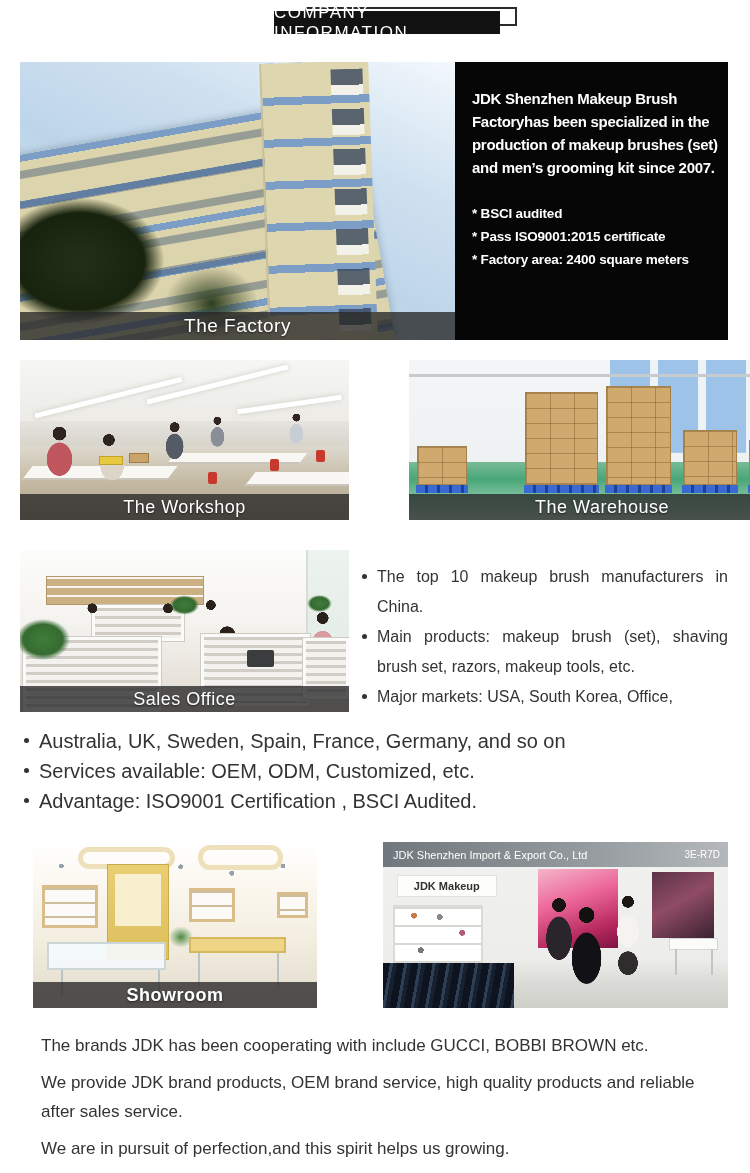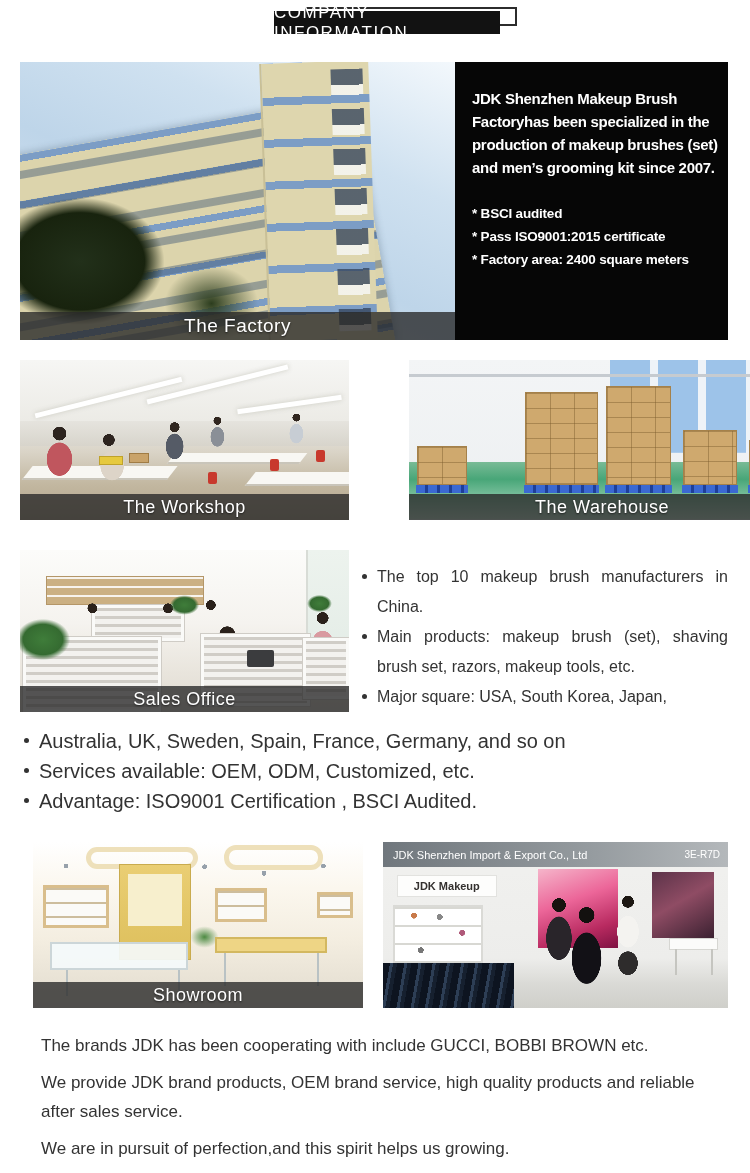--- a/index.html
+++ b/index.html
@@ -120,22 +120,22 @@
   .s-plant.g2 { left:44%; top:26%; width:12%; height:16%; }
   .s-plant.g3 { left:86%; top:26%; width:10%; height:14%; }
 
   .rightcol { position:absolute; left:358px; top:562px; width:370px; font-size:16px; line-height:30px; }
   .bitem { position:relative; padding-left:19px; text-align:justify; }
   .bitem .dot { position:absolute; left:4px; top:12px; width:5px; height:5px; border-radius:50%; background:#333; }
   .fullbullets { position:absolute; left:20px; top:726px; width:580px; font-size:20px; line-height:30px; }
   .fullbullets .bitem { text-align:left; }
 
   
-  .ph-showroom { left:33px; top:842px; width:330px; height:166px;
-    background:linear-gradient(180deg,#ffffff 0%,#fbf7ee 28%,#f4eee1 58%,#e9e3d6 82%,#e0dbcf 100%); }
+  .ph-showroom { left:33px; top:842px; width:284px; height:166px;
+    background:linear-gradient(180deg,#ffffff 0%,#fbf7ee 28%,#f4eee1 58%,#e9e3d6 82%,#e0dbcf 100%);font-weight:bold; }
   .sr-ceil { position:absolute; left:0; top:0; width:100%; height:24%; background:
       radial-gradient(circle 2.5px at 10% 60%, #97a1ab 95%, transparent),
       radial-gradient(circle 2.5px at 30% 75%, #97a1ab 95%, transparent),
       radial-gradient(circle 2.5px at 52% 62%, #97a1ab 95%, transparent),
       radial-gradient(circle 2.5px at 70% 78%, #97a1ab 95%, transparent),
       radial-gradient(circle 2.5px at 88% 60%, #97a1ab 95%, transparent); }
   .sr-cove { position:absolute; border:5px solid #eee0ba; border-radius:12px; }
   .sr-cove.c1 { left:16%; top:3%; width:34%; height:13%; }
   .sr-cove.c2 { left:58%; top:2%; width:30%; height:15%; }
   .sr-case { position:absolute; border:3px solid #d9be8c; background:#fbfaf7;
@@ -266,21 +266,21 @@
   <div class="bitem">
     <span class="dot"></span>
     <span>The top 10 makeup brush manufacturers in China.</span>
   </div>
   <div class="bitem">
     <span class="dot"></span>
     <span>Main products: makeup brush (set), shaving brush set, razors, makeup tools, etc.</span>
   </div>
   <div class="bitem">
     <span class="dot"></span>
-    <span>Major square: USA, South Korea, Japan,</span>
+    <span>Major markets: USA, South Korea, Office,</span>
   </div>
 </div>
 
 <div class="fullbullets">
   <div class="bitem">
     <span class="dot"></span>
     <span>Australia, UK, Sweden, Spain, France, Germany,  and so on</span>
   </div>
   <div class="bitem">
     <span class="dot"></span>

